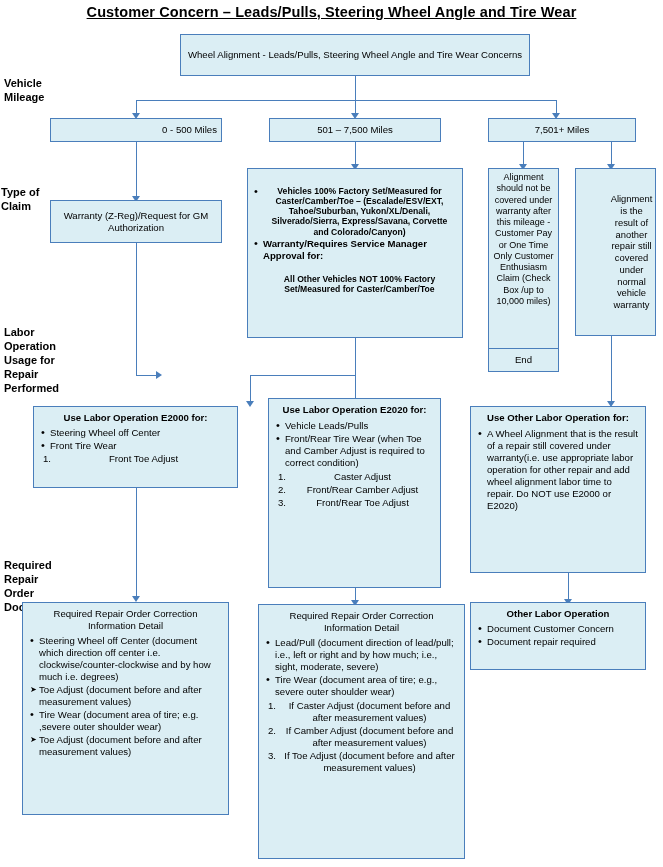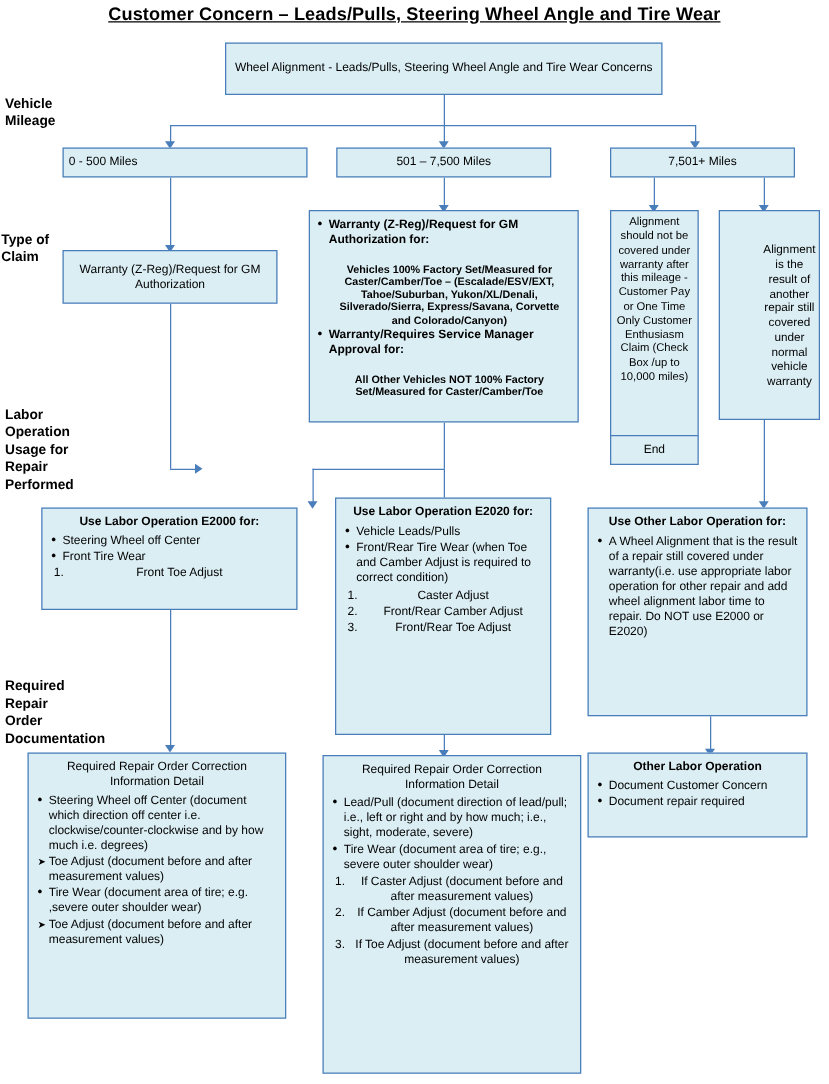--- a/index.html
+++ b/index.html
@@ -143,21 +143,21 @@
     <div>Type of</div>
     <div>Claim</div>
   </div>
   <div class="rowlabel" style="left:4px; top:325px; width:76px;">
     <div>Labor</div>
     <div>Operation</div>
     <div>Usage for</div>
     <div>Repair</div>
     <div>Performed</div>
   </div>
-  <div class="rowlabel" style="left:4px; top:542px; width:76px;">
+  <div class="rowlabel" style="left:4px; top:558px; width:76px;">
     <div>Required</div>
     <div>Repair</div>
     <div>Order</div>
     <div>Documentation</div>
   </div>
 
   <div class="ln lnv" style="left:355px; top:75px; height:25px;"></div>
   <div class="ln lnh" style="left:136px; top:100px; width:420px;"></div>
   <div class="ln lnv" style="left:136px; top:100px; height:14px;"></div>
   <div class="ln lnv" style="left:355px; top:100px; height:14px;"></div>
@@ -196,38 +196,37 @@
   <div class="arw" style="left:132px; top:596px;"></div>
   <div class="ln lnv" style="left:355px; top:588px; height:14px;"></div>
   <div class="arw" style="left:351px; top:600px;"></div>
   <div class="ln lnv" style="left:568px; top:573px; height:28px;"></div>
   <div class="arw" style="left:564px; top:599px;"></div>
 
   <div class="box" style="left:180px; top:34px; width:350px; height:42px; display:flex; align-items:center; justify-content:center;">
     <span>Wheel Alignment - Leads/Pulls, Steering Wheel Angle and Tire Wear Concerns</span>
   </div>
 
-  <div class="box" style="left:50px; top:118px; width:196px; height:24px; display:flex; align-items:center; justify-content:flex-start;">
+  <div class="box" style="left:50px; top:118px; width:172px; height:24px; display:flex; align-items:center; justify-content:flex-end;">
     <span>0 - 500 Miles</span>
   </div>
   <div class="box" style="left:269px; top:118px; width:172px; height:24px; display:flex; align-items:center; justify-content:center;">
     <span>501 – 7,500 Miles</span>
   </div>
   <div class="box" style="left:488px; top:118px; width:148px; height:24px; display:flex; align-items:center; justify-content:center;">
     <span>7,501+ Miles</span>
   </div>
 
   <div class="box" style="left:50px; top:200px; width:172px; height:43px; display:flex; align-items:center; justify-content:center;">
     <span>Warranty (Z-Reg)/Request for GM  Authorization</span>
   </div>
 
   <div class="box" style="left:247px; top:168px; width:216px; height:170px; padding:5px 6px;">
     <ul class="bul">
       <li>
-        <span class="b">Warranty (Z-Reg)/Request for GM Authorization for:</span>
         <div class="sub">Vehicles 100% Factory Set/Measured for Caster/Camber/Toe – (Escalade/ESV/EXT, Tahoe/Suburban, Yukon/XL/Denali, Silverado/Sierra, Express/Savana,  Corvette and Colorado/Canyon)</div>
       </li>
       <li>
         <span class="b">Warranty/Requires Service Manager Approval for:</span>
         <div class="sub">All Other Vehicles NOT 100% Factory Set/Measured for Caster/Camber/Toe</div>
       </li>
     </ul>
   </div>
 
   <div class="box" style="left:488px; top:168px; width:71px; height:184px; font-size:9px; display:flex; align-items:flex-start; justify-content:center;">

